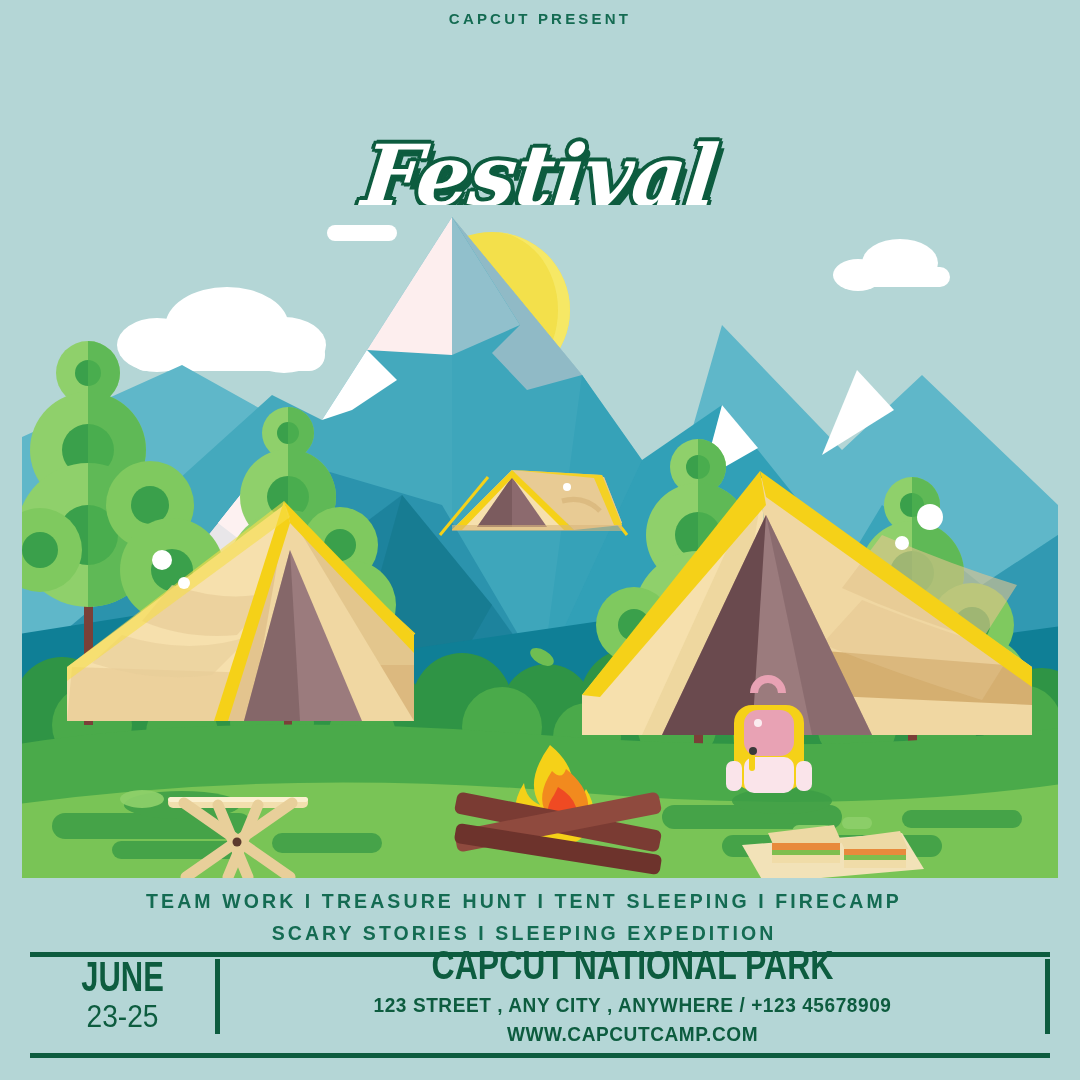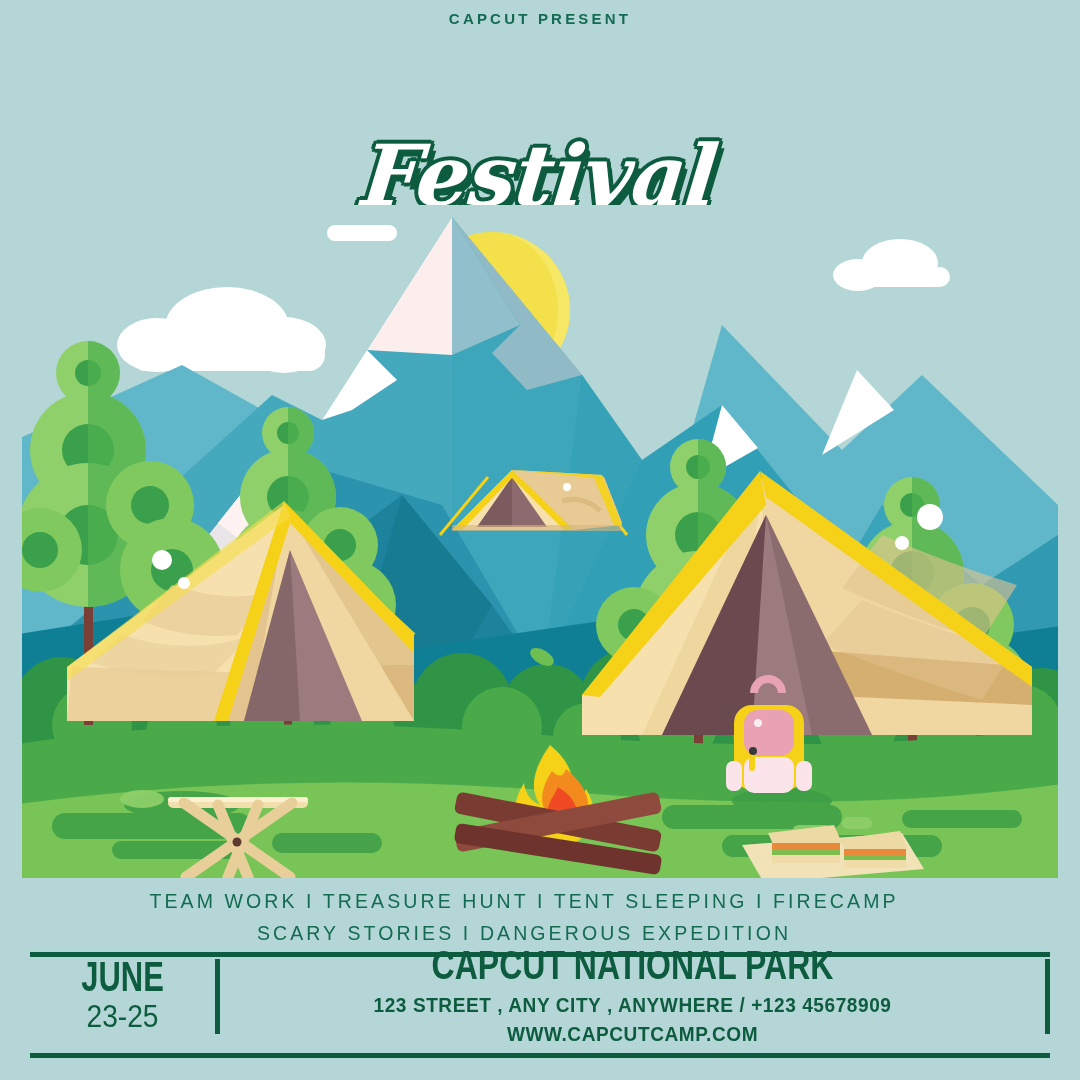--- a/index.html
+++ b/index.html
@@ -38,21 +38,21 @@
       6px 7px 0 #0d5c3f;
     transform:skewX(-6deg);
   }
 
   
   .scene{position:absolute;left:22px;top:205px;width:1036px;height:673px;overflow:hidden;background:#b4d6d6;}
 
   
   .features{
     position:absolute;left:0;top:886px;width:1048px;text-align:center;
-    color:#146b52;font-size:19.5px;font-weight:400;letter-spacing:3.1px;line-height:1.62;
+    color:#146b52;font-size:19.5px;font-weight:700;letter-spacing:3.1px;line-height:1.62;
   }
   .rule{position:absolute;left:30px;width:1020px;height:5px;background:#0d5c3f;}
   .rule-top{top:952px;}
   .rule-bot{top:1053px;}
 
   .infobar{position:absolute;left:30px;top:948px;width:1020px;height:96px;display:flex;align-items:center;}
   .info-date{width:185px;text-align:center;color:#0d5c3f;}
   .info-date .m{font-size:43px;font-weight:700;line-height:0.95;transform:scaleX(0.72);transform-origin:center;letter-spacing:0px;}
   .info-date .d{font-size:32px;font-weight:400;line-height:1.25;transform:scaleX(0.88);transform-origin:center;}
   .vdiv{width:5px;height:75px;background:#0d5c3f;}
@@ -369,21 +369,21 @@
             <rect x="822" y="655" width="62" height="8" fill="#f0dca8"></rect>
           </g>
         </g>
 
       </g>
     </svg>
   </div>
 
   <div class="features">
     <div>TEAM WORK  I  TREASURE HUNT  I  TENT SLEEPING  I  FIRECAMP</div>
-    <div>SCARY STORIES  I  DANGEROUS EXPEDITION</div>
+    <div>SCARY STORIES  I  SLEEPING EXPEDITION</div>
   </div>
 
   <div class="rule rule-top"></div>
   <div class="rule rule-bot"></div>
 
   <div class="infobar">
     <div class="info-date">
       <div class="m">JUNE</div>
       <div class="d">23-25</div>
     </div>

